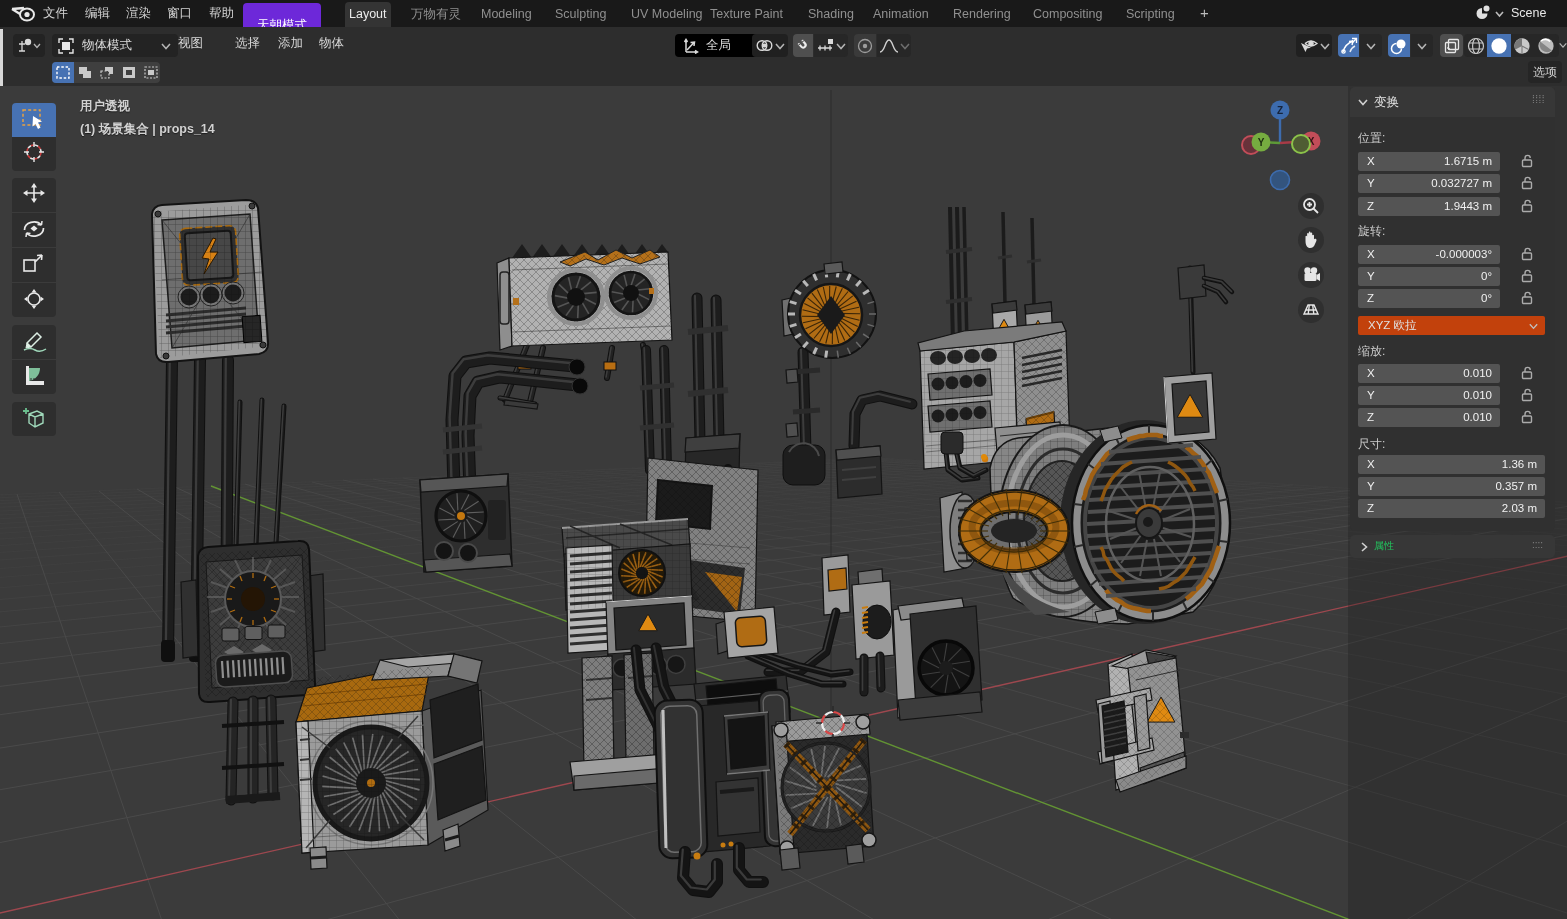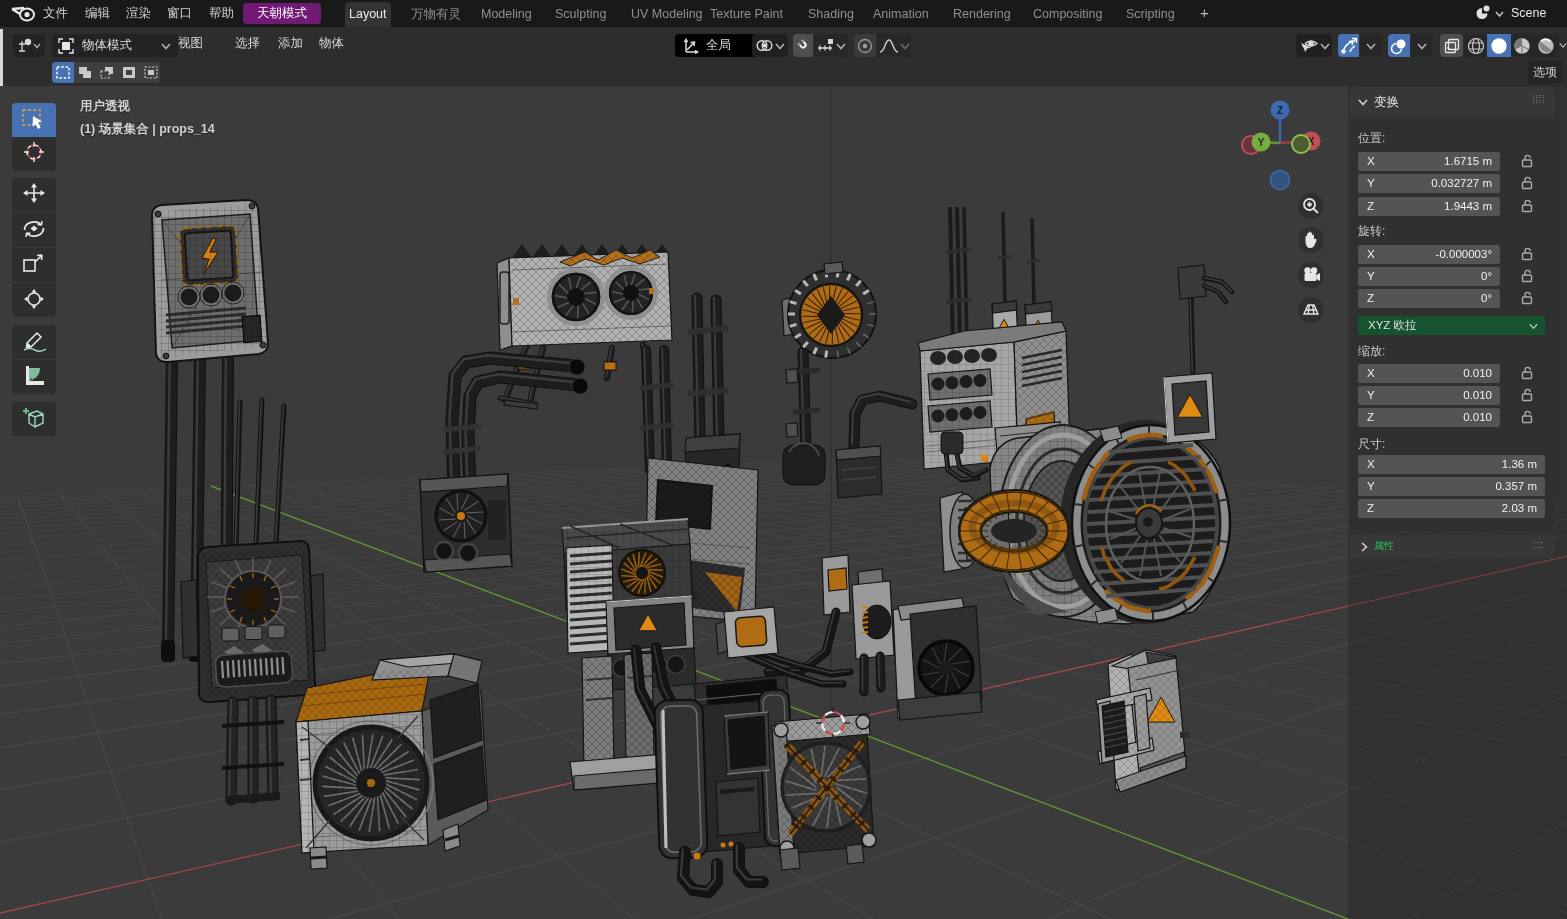--- a/index.html
+++ b/index.html
@@ -32,21 +32,21 @@
   <svg class="abs" style="left:11px;top:4px" width="24" height="19" viewBox="0 0 24 19">
     <path d="M9,10.5 a7 6 0 1 0 14,0 a7 6 0 1 0 -14,0" fill="none" stroke="#e8e8e8" stroke-width="2"></path>
     <circle cx="16" cy="10.5" r="2.6" fill="#e8e8e8"></circle>
     <path d="M1,5 L13,4 M1,5 L9,10" stroke="#e8e8e8" stroke-width="2.4"></path>
   </svg>
   <div class="mi" style="left:43px">文件</div>
   <div class="mi" style="left:85px">编辑</div>
   <div class="mi" style="left:126px">渲染</div>
   <div class="mi" style="left:167px">窗口</div>
   <div class="mi" style="left:209px">帮助</div>
-  <div class="mi" style="left:243px;top:3px;height:21px;line-height:21px;background:#701a75;border-radius:4px;padding:0 14px;color:#ffffff">天朝模式</div>
+  <div class="mi" style="left:243px;top:3px;height:21px;line-height:21px;background:#6d28d9;border-radius:4px;padding:12px 14px;color:#ffffff">天朝模式</div>
   <div class="tab act" style="left:345px">Layout</div>
   <div class="tab" style="left:407px">万物有灵</div>
   <div class="tab" style="left:477px">Modeling</div>
   <div class="tab" style="left:551px">Sculpting</div>
   <div class="tab" style="left:627px">UV Modeling</div>
   <div class="tab" style="left:706px">Texture Paint</div>
   <div class="tab" style="left:804px">Shading</div>
   <div class="tab" style="left:869px">Animation</div>
   <div class="tab" style="left:949px">Rendering</div>
   <div class="tab" style="left:1029px">Compositing</div>
@@ -1203,21 +1203,21 @@
         <span class="val">-0.000003°</span>
       </div>
     <div class="nfield" style="left:10px;top:181px;width:142px">
         <span class="ax">Y</span>
         <span class="val">0°</span>
       </div>
     <div class="nfield" style="left:10px;top:203px;width:142px">
         <span class="ax">Z</span>
         <span class="val">0°</span>
       </div>
-    <div class="nfield" style="left:10px;top:230px;width:187px;background:#14532d;color:#e0e0e0">
+    <div class="nfield" style="left:10px;top:230px;width:187px;background:#c2410c;color:#e0e0e0">
         <span style="position:absolute;left:10px">XYZ 欧拉</span>
       <svg class="abs" style="left:170px;top:6px" width="11" height="9" viewBox="0 0 12 9">
           <path d="M2 2 l4 4.5 4 -4.5" stroke="#c0c0c0" stroke-width="1.5" fill="none"></path>
         </svg>
     </div>
     <div class="nlabel" style="left:10px;top:257px">缩放:</div>
     <div class="nfield" style="left:10px;top:278px;width:142px">
         <span class="ax">X</span>
         <span class="val">0.010</span>
       </div>

